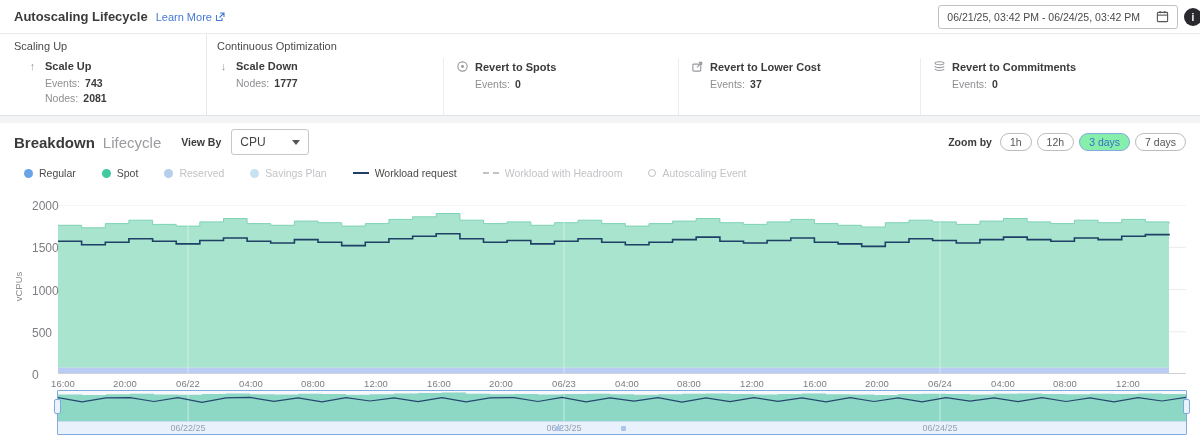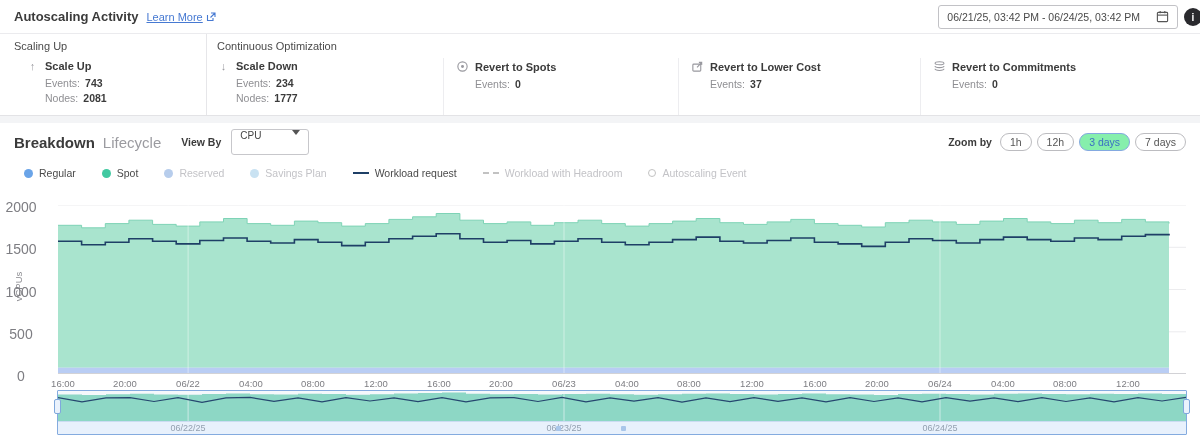--- a/index.html
+++ b/index.html
@@ -1,21 +1,21 @@
 <!DOCTYPE html>
 <html><head>
 <meta charset="utf-8">
 <style>
   *{box-sizing:border-box;margin:0;padding:0}
   html,body{width:1200px;height:435px;overflow:hidden;background:#fff;
     font-family:"Liberation Sans","DejaVu Sans",sans-serif;color:#3c3c3c;font-size:11px}
   
   .topbar{position:relative;height:33px;display:flex;align-items:center;padding-left:14px;background:#fff}
   .page-title{font-size:13px;font-weight:700;color:#3b3b3b}
-  .learn-more{margin-left:8px;color:#4679d2;text-decoration:underline;font-size:11px;display:flex;align-items:center;gap:3px;cursor:pointer}
+  .learn-more{margin-left:8px;color:#4679d2;font-size:11px;display:flex;align-items:center;gap:3px;cursor:pointer}
   .spacer{flex:1}
   .daterange{height:24px;border:1px solid #c2c2c6;border-radius:3px;background:#fff;display:flex;align-items:center;gap:16px;padding:0 8px;margin-right:22px;font-size:10.5px;color:#4a4a4a}
   .info-dot{position:absolute;left:1184px;top:8px;width:18px;height:18px;border-radius:50%;background:#2a2a2e;color:#fff;font-weight:700;font-size:10px;display:flex;align-items:center;justify-content:center}
   
   .stats{height:83px;border-top:1px solid #ebebee;border-bottom:1px solid #e3e3e6;box-shadow:0 1px 3px rgba(0,0,0,.05);display:flex;background:#fff}
   .section-left{width:207px;border-right:1px solid #e6e6e9;padding:6px 0 0 14px}
   .section-right{flex:1;padding-top:6px;display:flex;flex-direction:column}
   .section-title{font-size:11px;color:#4a4a4a;height:18px}
   .section-right .section-title{padding-left:10px}
   .metrics-row{display:flex;flex:1}
@@ -31,54 +31,54 @@
   .metric-row{padding-left:19px;line-height:15px}
   .mlabel{color:#8f8f93;font-size:10.5px}
   .mvalue{color:#3b3b3b;font-weight:700;font-size:10.5px;margin-left:2px}
   .gap{height:7px;background:#f3f4f6}
   
   .chartpanel{position:relative;height:321px;background:#fff}
   .controls{display:flex;align-items:center;height:32px;padding:6px 12px 0 14px}
   .tab{font-size:15px;font-weight:700;color:#3b3b3b;cursor:pointer}
   .tab.inactive{font-weight:400;color:#9b9ba0;margin-left:8px}
   .viewby-label{margin-left:20px;font-size:10.5px;font-weight:700;color:#3b3b3b}
-  .select{margin-left:10px;width:78px;height:26px;border:1px solid #c7c7cb;border-radius:3px;display:flex;justify-content:space-between;padding:0 8px;font-size:10px;color:#444;cursor:pointer;background:#fff}
+  .select{margin-left:10px;width:78px;height:26px;border:1px solid #c7c7cb;border-radius:3px;display:flex;align-items:center;justify-content:space-between;padding:0 8px;font-size:12px;color:#444;cursor:pointer;background:#fff}
   .caret{width:0;height:0;border-left:4px solid transparent;border-right:4px solid transparent;border-top:5px solid #555}
   .zoomby-label{font-size:10.5px;font-weight:700;color:#3b3b3b;margin-right:8px}
   .pills{display:flex;gap:5px;margin-right:2px}
   .pill{border:1px solid #bcbcc0;border-radius:11px;padding:2px 9px;font-size:10.5px;color:#555;background:#fff;cursor:pointer;white-space:nowrap}
   .pill.active{background:#86efac;border-color:#84a9e0;color:#3b6fc4}
   .legend{position:absolute;top:44px;left:24px;display:flex;align-items:center;gap:26px}
   .legend-item{display:flex;align-items:center;gap:6px;font-size:10.5px;color:#4a4a4a;cursor:pointer}
   .legend-item.inactive{color:#c3c3c7}
   .sw-dot{width:9px;height:9px;border-radius:50%}
   .sw-line{width:16px;height:0;border-top:2px solid #1e3f66}
   .sw-dashed{width:16px;height:0;border-top:2px dashed #c8c8c8}
   .sw-circle{width:8px;height:8px;border-radius:50%;border:1.5px solid #c8c8c8}
-  .ylab{position:absolute;left:4px;width:34px;text-align:center;font-size:14px;color:#7d7d82}
+  .ylab{position:absolute;left:32px;width:34px;text-align:left;font-size:12px;color:#7d7d82}
   .xlab{position:absolute;top:255px;width:44px;text-align:center;font-size:9.5px;color:#7d7d82}
   .axis-title{position:absolute;left:-2px;top:158px;width:40px;text-align:center;font-size:9.5px;color:#8a8a8f;transform:rotate(-90deg)}
   .plot{position:absolute;left:58px;top:82px;width:1128px;height:169px}
   
   .navigator{position:absolute;left:57px;top:267px;width:1130px;height:45px;border:1px solid #84abdf;border-radius:1px;background:#fff}
   .nav-mini{position:relative;width:1128px;height:30px}
   .nav-tint{position:absolute;inset:0;background:rgba(125,165,220,.08)}
   .nav-strip{position:relative;width:1128px;height:13px;background:#e8f1fc;border-top:1px solid #cbdcf2}
   .nav-date{position:absolute;top:1px;width:56px;text-align:center;font-size:9px;color:#93a0b0}
   .nav-grip{position:absolute;top:4px;width:5px;height:5px;background:#a9c6ea;border-radius:1px;cursor:ew-resize}
   .nav-handle{position:absolute;top:8px;width:7px;height:15px;background:#eaf2fc;border:1px solid #7fa8dc;border-radius:2px;cursor:ew-resize;z-index:3}
   .nav-handle.left{left:-4px}
   .nav-handle.right{right:-4px}
   svg{display:block}
 </style>
 </head>
 <body>
 
 <div class="topbar">
-  <span class="page-title">Autoscaling Activity</span>
+  <span class="page-title">Autoscaling Lifecycle</span>
   <span class="learn-more">
     <span>Learn More</span>
     <svg width="10" height="10" viewBox="0 0 10 10">
       <path d="M1.5 3h-0v5.5h5.5V6" fill="none" stroke="#4679d2" stroke-width="1.1"></path>
       <path d="M5 1h4v4M9 1L4.5 5.5" fill="none" stroke="#4679d2" stroke-width="1.1"></path>
     </svg>
   </span>
   <span class="spacer"></span>
   <div class="daterange">
     <span>06/21/25, 03:42 PM - 06/24/25, 03:42 PM</span>
@@ -110,24 +110,20 @@
       </div>
     </div>
   </div>
   <div class="section-right">
     <div class="section-title">Continuous Optimization</div>
     <div class="metrics-row">
       <div class="metric-col col-scaledown">
         <div class="metric-head">
           <span class="mi">↓</span>
           <span class="metric-name">Scale Down</span>
-        </div>
-        <div class="metric-row">
-          <span class="mlabel">Events:</span>
-          <span class="mvalue">234</span>
         </div>
         <div class="metric-row">
           <span class="mlabel">Nodes:</span>
           <span class="mvalue">1777</span>
         </div>
       </div>
       <div class="metric-col col-spots">
         <div class="metric-head">
           <span class="mi">
             <svg width="13" height="13" viewBox="0 0 14 14">

